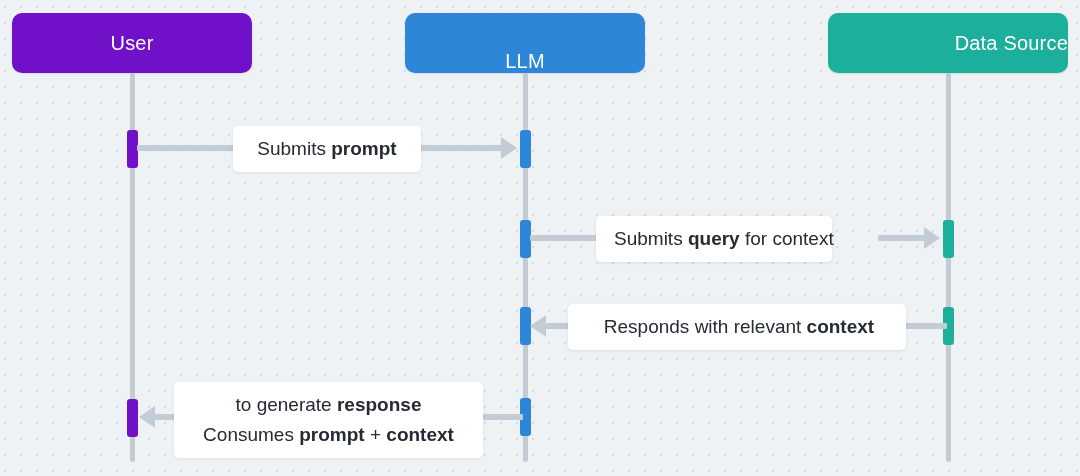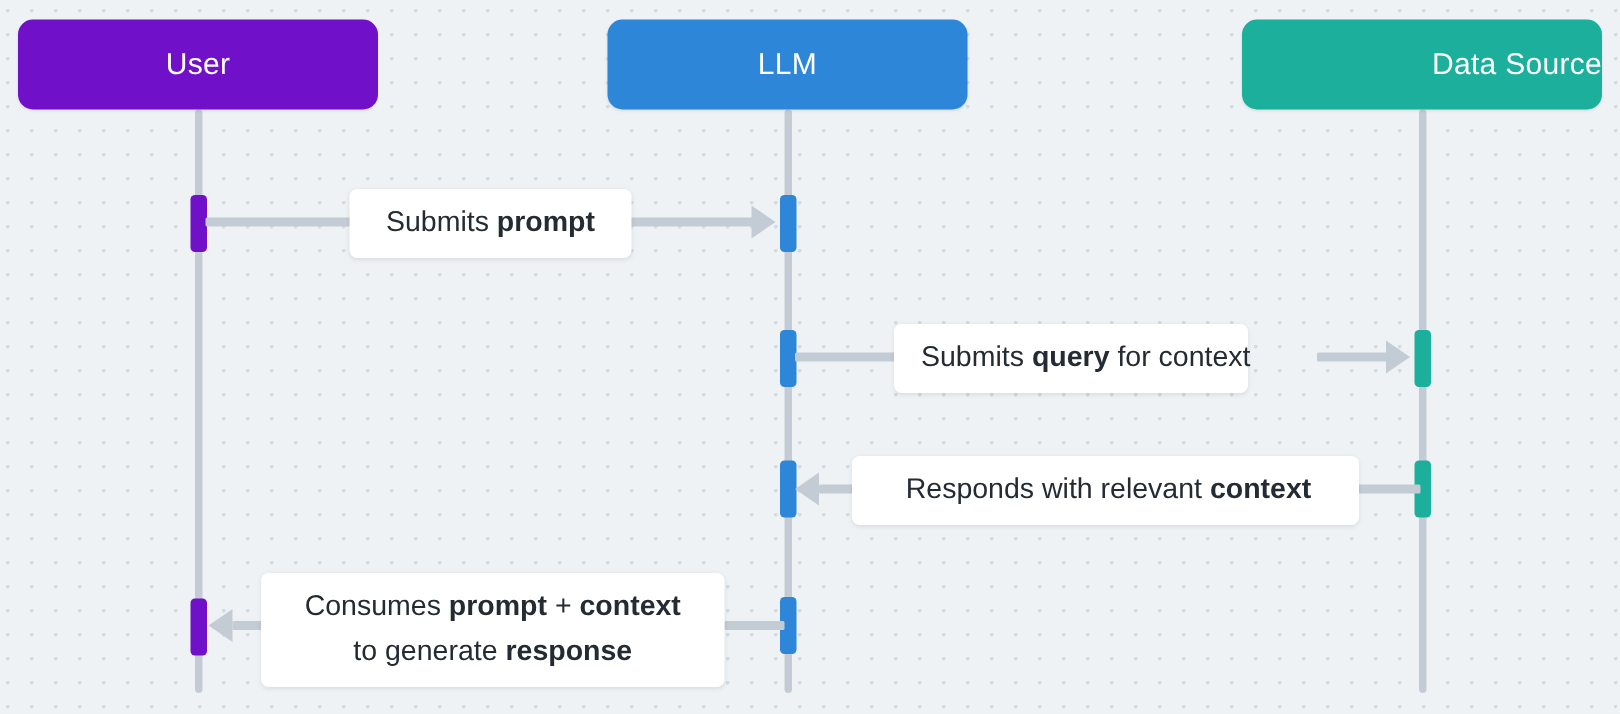--- a/index.html
+++ b/index.html
@@ -101,21 +101,21 @@
 
 <div id="canvas">
 
   <div class="lifeline" style="left:130px;"></div>
   <div class="lifeline" style="left:523px;"></div>
   <div class="lifeline" style="left:946px;"></div>
 
   <div class="participant" style="left:12px; background:#7010c8;">
     <span class="p-label">User</span>
   </div>
-  <div class="participant" style="left:405px; background:#2e86d8;">
+  <div class="participant" style="left:405px; background:#2e86d8;align-items:flex-end;">
     <span class="p-label">LLM</span>
   </div>
   <div class="participant" style="left:828px; background:#1baf9c;justify-content:flex-end;">
     <span class="p-label">Data Source</span>
   </div>
 
   <div class="activation" style="left:127px; top:130px; height:38px; background:#7010c8;"></div>
   <div class="activation" style="left:127px; top:399px; height:38px; background:#7010c8;"></div>
   <div class="activation" style="left:520px; top:130px; height:38px; background:#2e86d8;"></div>
   <div class="activation" style="left:520px; top:220px; height:38px; background:#2e86d8;"></div>
@@ -142,17 +142,17 @@
   <div class="arrow-line" style="left:546px; top:323px; width:24px;"></div>
   <div class="arrow-head left" style="left:530px; top:315px;"></div>
   <div class="msg-label" style="left:568px; top:304px; width:338px;padding-left:22px;">
     <span class="line"><span>Responds with relevant </span><b>context</b></span>
   </div>
 
   <div class="arrow-line" style="left:483px; top:414px; width:40px;"></div>
   <div class="arrow-line" style="left:155px; top:414px; width:20px;"></div>
   <div class="arrow-head left" style="left:139px; top:406px;"></div>
   <div class="msg-label" style="left:174px; top:382px; width:309px;">
+    <span class="line"><span>to generate </span><b>response</b></span>
     <span class="line"><span>Consumes </span><b>prompt</b><span> + </span><b>context</b></span>
-    <span class="line"><span>to generate </span><b>response</b></span>
   </div>
 
 </div>
 
 </body></html>

